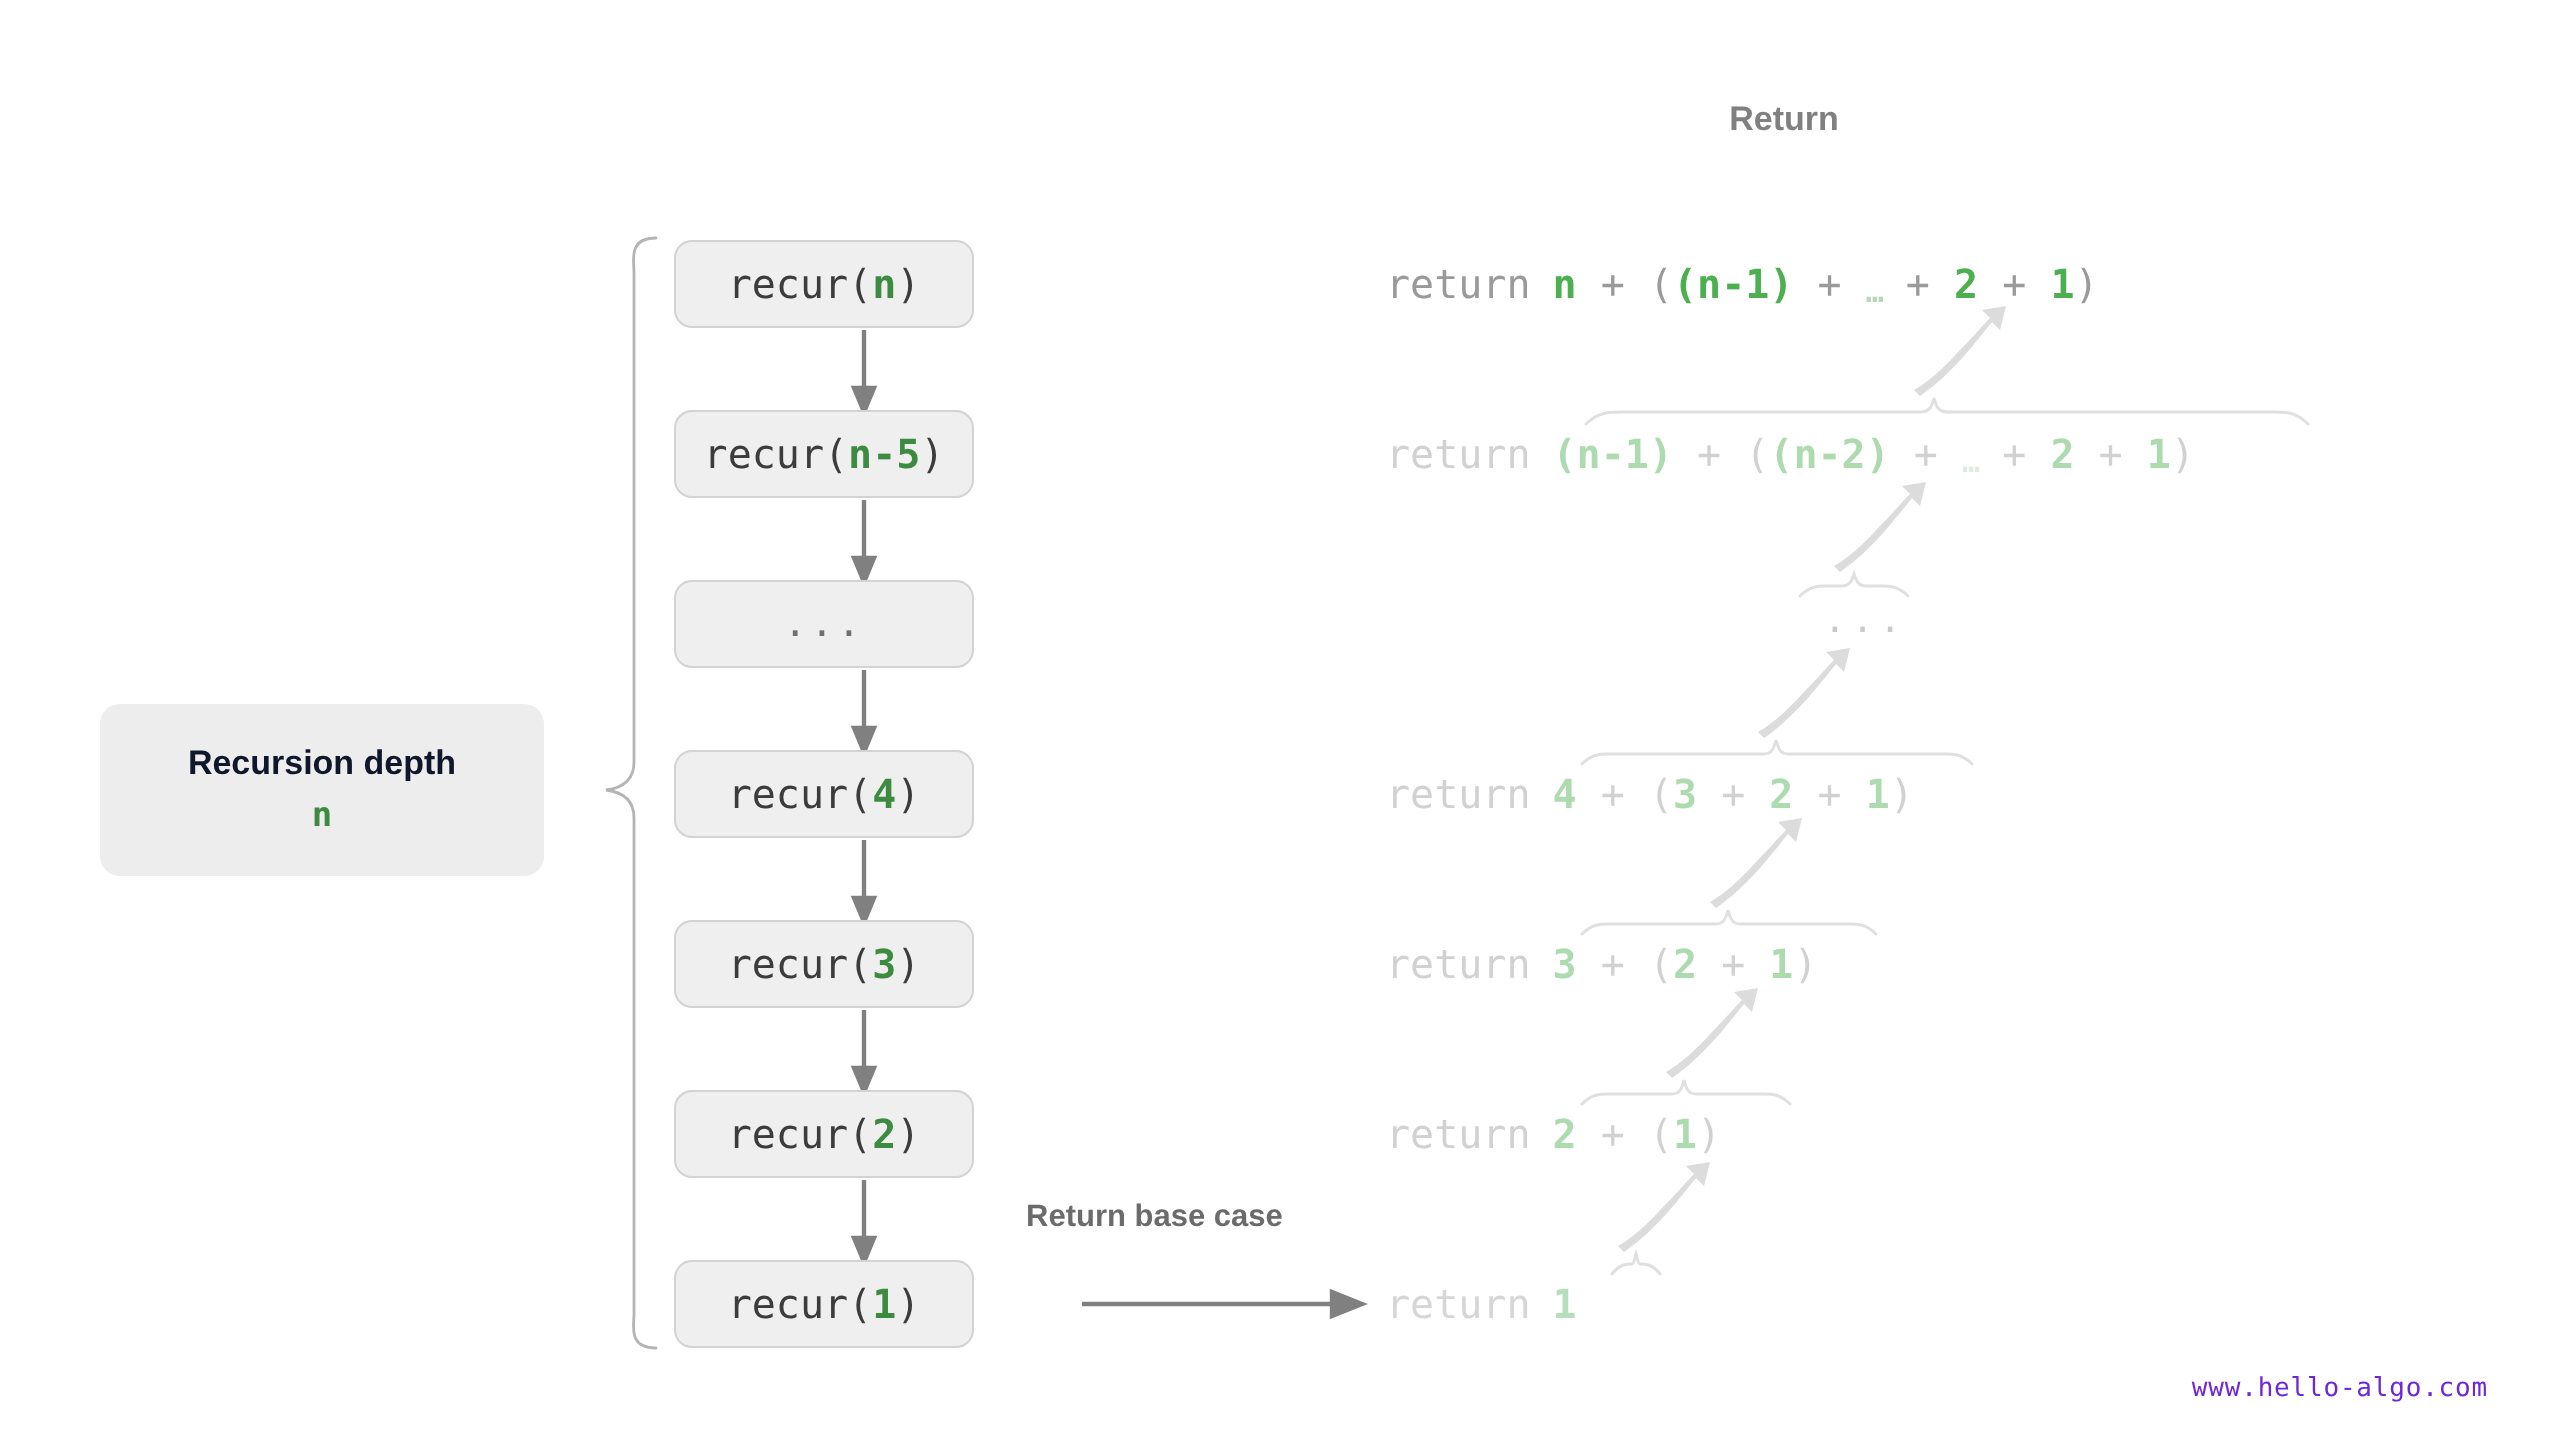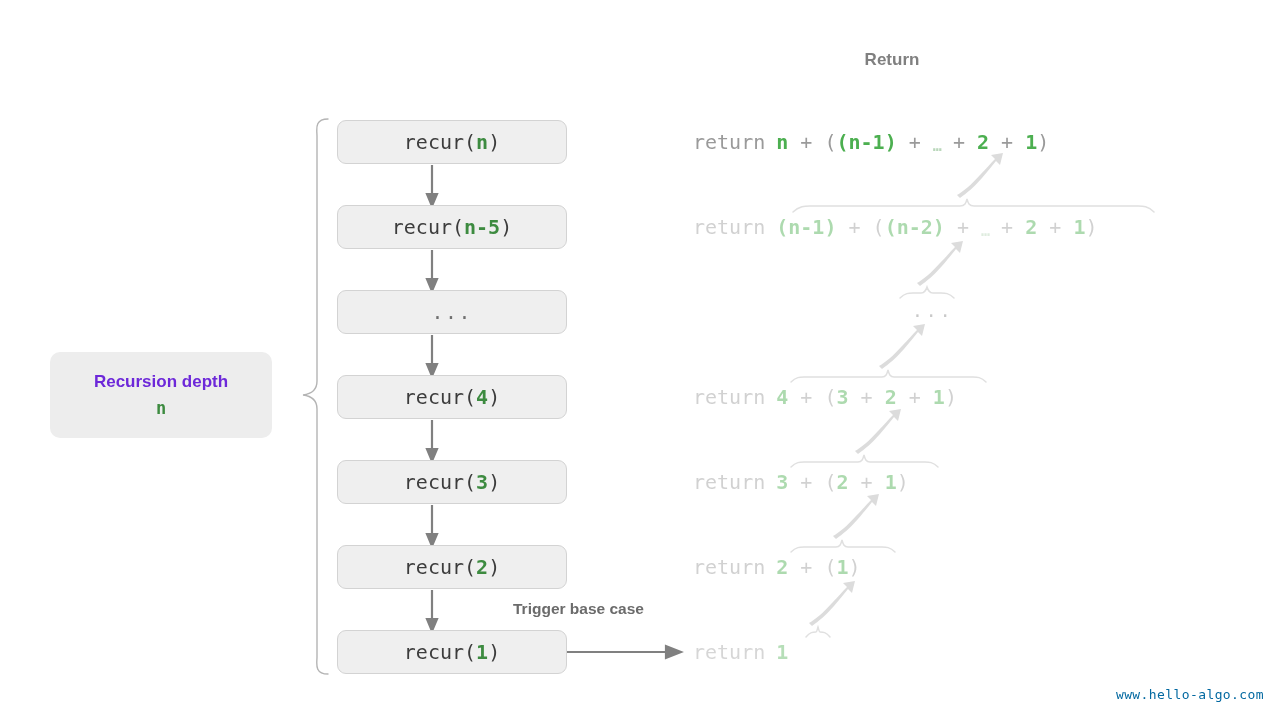--- a/index.html
+++ b/index.html
@@ -28,21 +28,21 @@
     font-size: 17px;
     font-weight: bold;
     color: #808080;
     text-align: center;
     white-space: nowrap;
   }
 
   
   .call-box {
     position: absolute;
-    width: 230px;
+    width: 150px;
     height: 44px;
     left: 337px;
     box-sizing: border-box;
     background: #efefef;
     border: 1.4px solid #d3d3d3;
     border-radius: 9px;
     display: flex;
     align-items: center;
     justify-content: center;
     font-family: "DejaVu Sans Mono", monospace;
@@ -121,39 +121,39 @@
     display: flex;
     flex-direction: column;
     align-items: center;
     justify-content: center;
     gap: 6px;
   }
   .depth-title {
     font-family: "Liberation Sans", sans-serif;
     font-size: 17px;
     font-weight: bold;
+    color: #0f172a;
+    white-space: nowrap;
+  }
+  .depth-value {
+    font-family: "DejaVu Sans Mono", monospace;
+    font-size: 17px;
+    font-weight: bold;
+    color: #3d8b40;
+    white-space: nowrap;
+  }
+
+  
+  .watermark {
+    position: absolute;
+    right: 36px;
+    bottom: 18px;
+    font-family: "DejaVu Sans Mono", monospace;
+    font-size: 13px;
     color: #6d28d9;
-    white-space: nowrap;
-  }
-  .depth-value {
-    font-family: "DejaVu Sans Mono", monospace;
-    font-size: 17px;
-    font-weight: bold;
-    color: #3d8b40;
-    white-space: nowrap;
-  }
-
-  
-  .watermark {
-    position: absolute;
-    right: 16px;
-    bottom: 18px;
-    font-family: "DejaVu Sans Mono", monospace;
-    font-size: 13px;
-    color: #0369a1;
     letter-spacing: 0.4px;
     white-space: nowrap;
   }
 
   svg.overlay {
     position: absolute;
     left: 0; top: 0;
     width: 1280px;
     height: 720px;
     pointer-events: none;
@@ -334,21 +334,21 @@
       <span class="gv">2</span>
       <span>)</span>
   </div>
 
   <div class="call-box" style="top:630px;">
     <span>recur(</span>
       <span class="gv">1</span>
       <span>)</span>
   </div>
 
-  <div class="trigger-label" style="left:513px; top:600px;">Trigger base case</div>
+  <div class="trigger-label" style="left:513px; top:600px;">Return base case</div>
 
   <div class="ret-row" style="top:132px;">
     <span class="ret-kw">return</span>
     <span class="ret-expr"><span class="g">n</span><span class="plain"> </span><span class="plain">+</span><span class="plain"> </span><span class="plain">(</span><span class="g">(n-1)</span><span class="plain"> </span><span class="plain">+</span><span class="plain"> </span><span class="dots">…</span><span class="plain"> </span><span class="plain">+</span><span class="plain"> </span><span class="g">2</span><span class="plain"> </span><span class="plain">+</span><span class="plain"> </span><span class="g">1</span><span class="plain">)</span></span>
   </div>
 
   <div class="ret-row faded" style="top:217px;">
     <span class="ret-kw">return</span>
     <span class="ret-expr"><span class="g">(n-1)</span><span class="plain"> </span><span class="plain">+</span><span class="plain"> </span><span class="plain">(</span><span class="g">(n-2)</span><span class="plain"> </span><span class="plain">+</span><span class="plain"> </span><span class="dots">…</span><span class="plain"> </span><span class="plain">+</span><span class="plain"> </span><span class="g">2</span><span class="plain"> </span><span class="plain">+</span><span class="plain"> </span><span class="g">1</span><span class="plain">)</span></span>
   </div>

